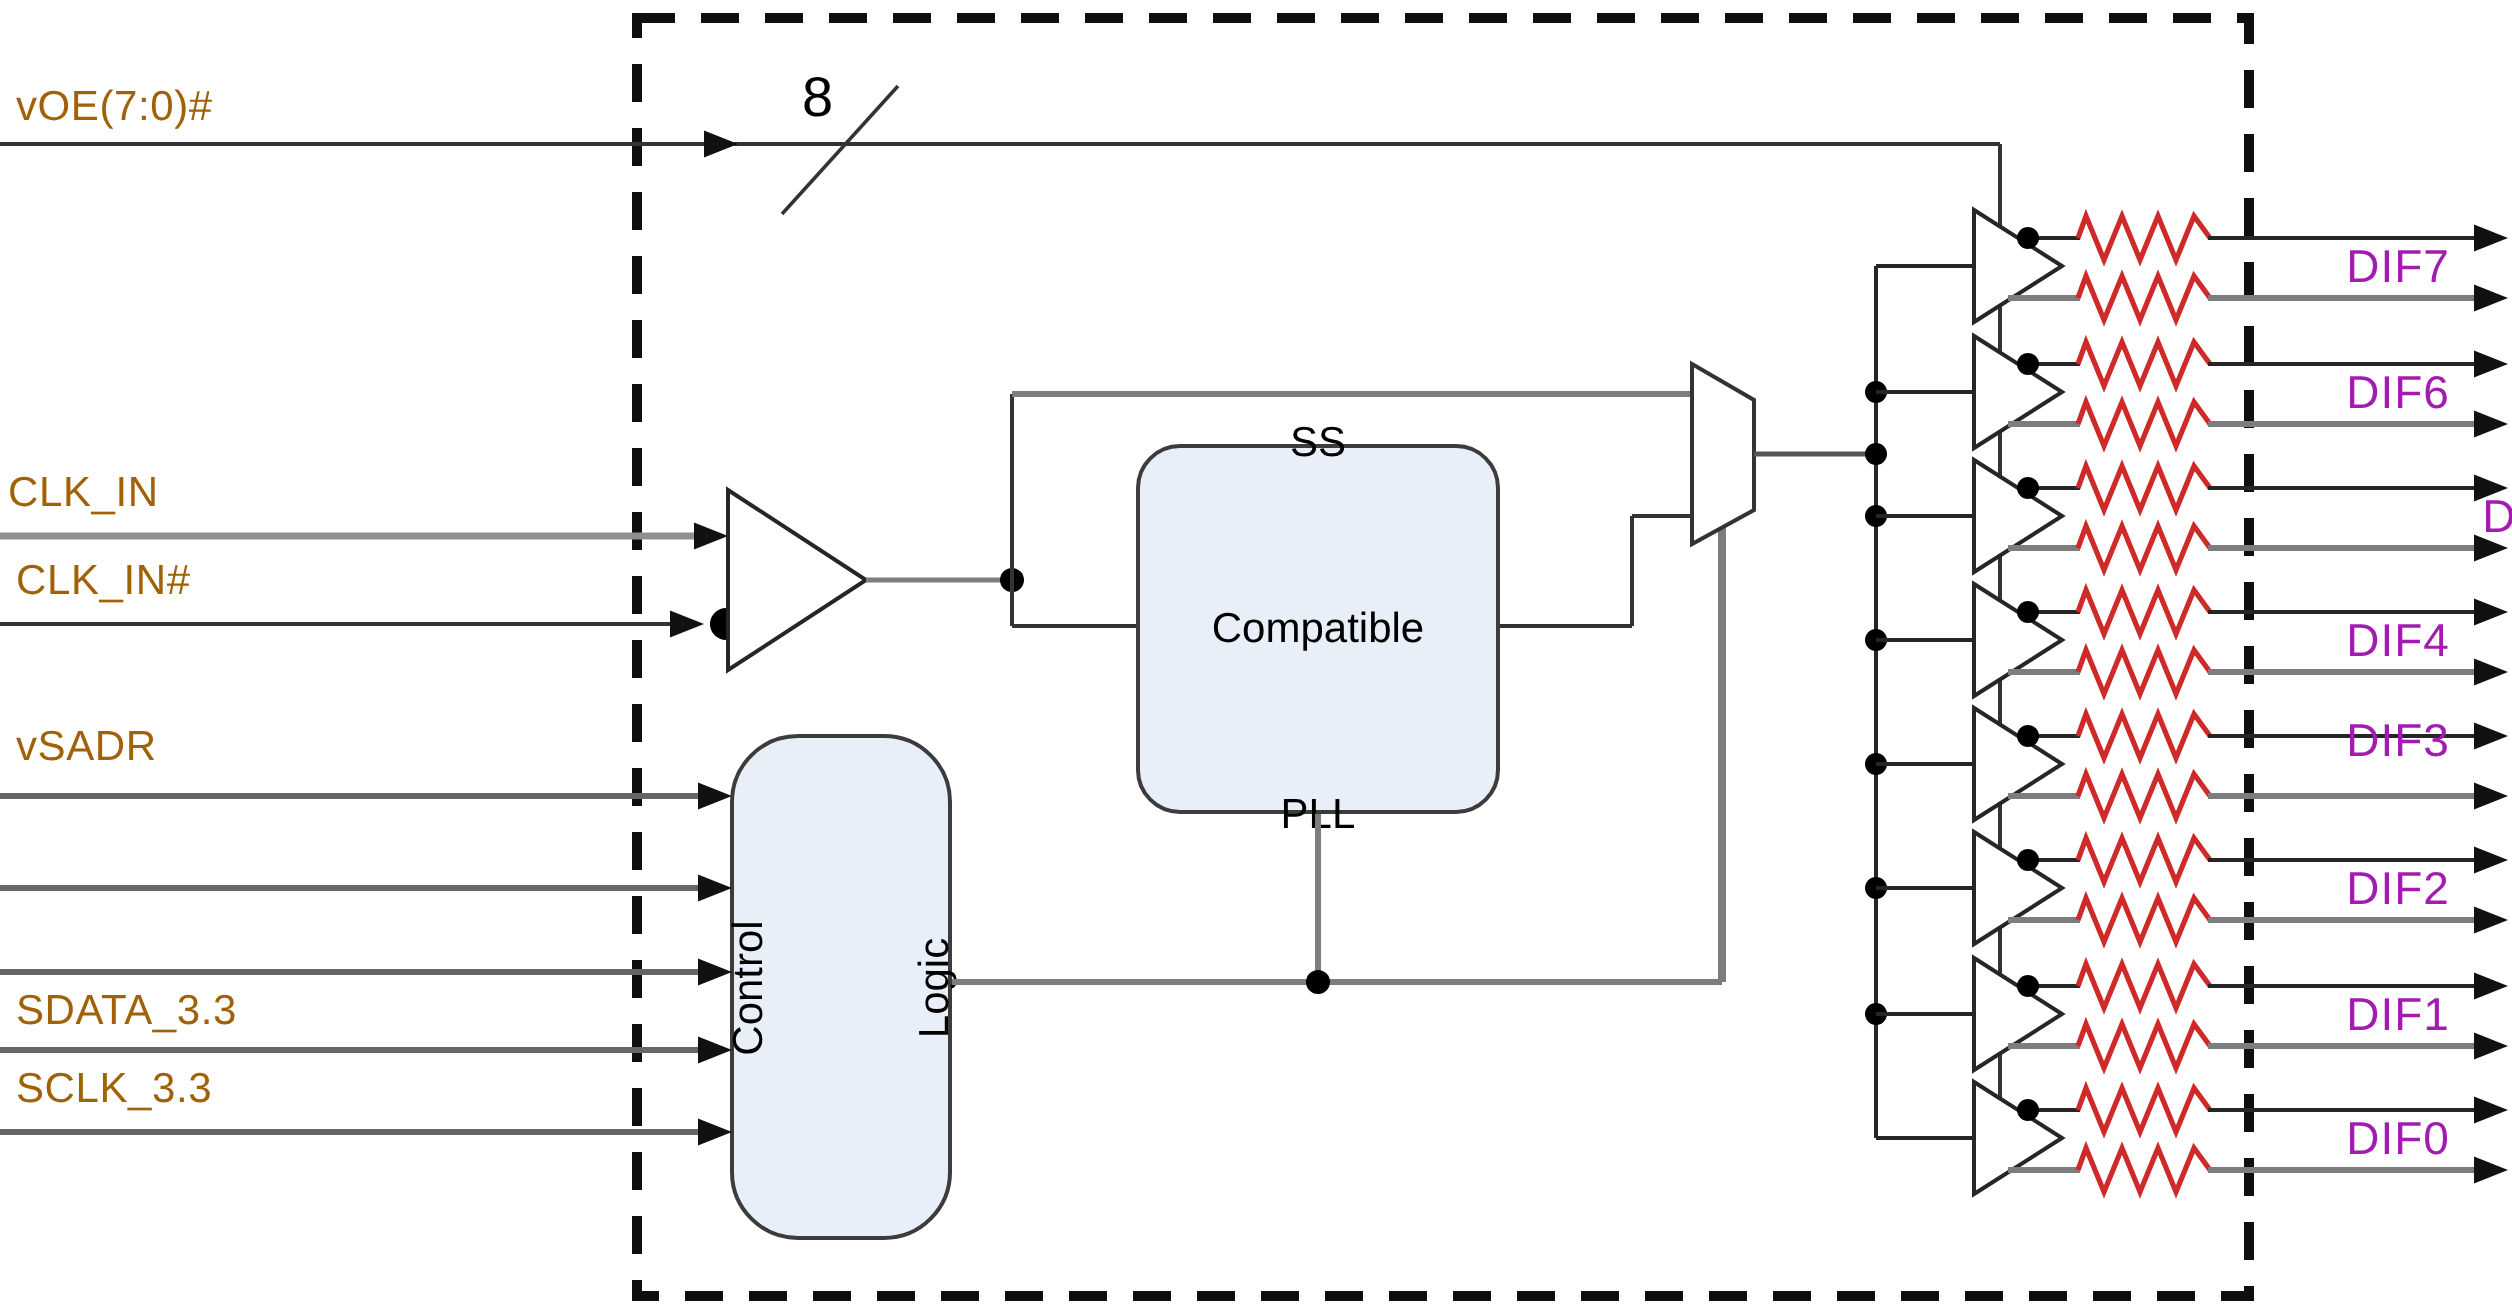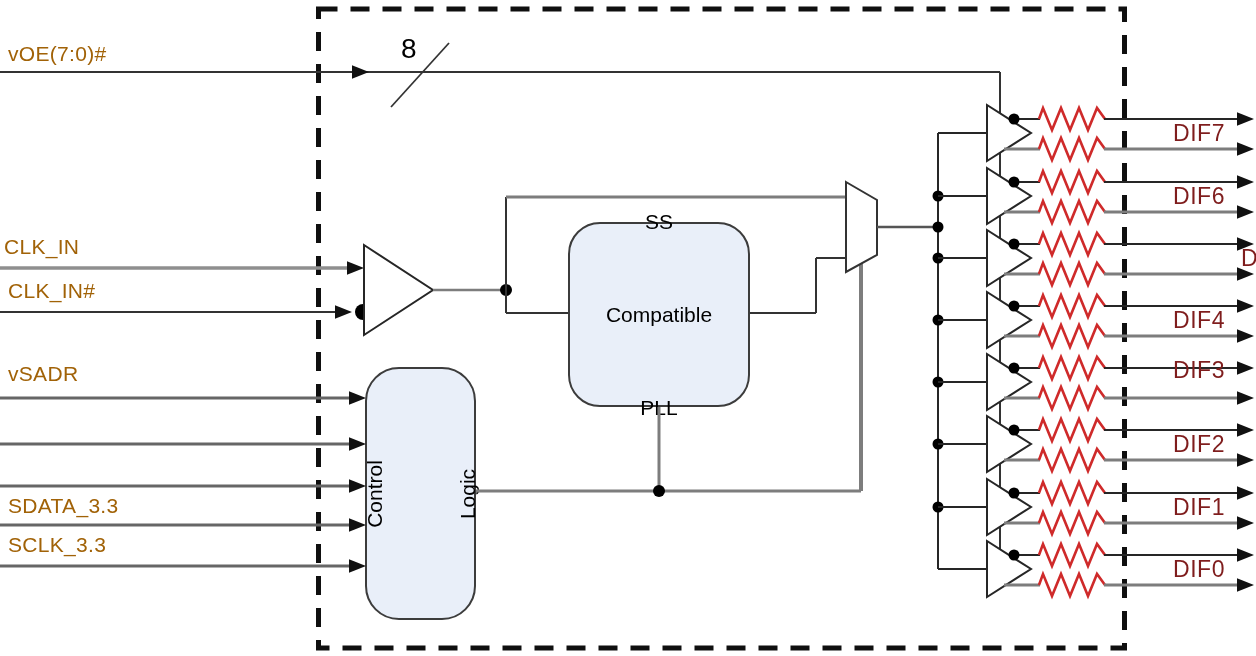--- a/index.html
+++ b/index.html
@@ -33,39 +33,39 @@
     position:absolute;
     z-index:3;
     color:#a16207;
     font-size:21px;
     white-space:nowrap;
     letter-spacing:0.3px;
   }
   .dif-label{
     position:absolute;
     z-index:3;
-    color:#7f1d1d;
+    color:#a21caf;
     font-size:23px;
     width:78px;
     text-align:center;
     letter-spacing:0.5px;
   }
   .bus-width{
     position:absolute;
     z-index:3;
     color:#000;
     font-size:28px;
   }
 </style>
 </head>
 <body>
 
 <div id="stage">
 
-  <div class="block" style="left:568px;top:222px;width:182px;height:185px;border-radius:32px;">
+  <div class="block" style="left:568px;top:222px;width:182px;height:185px;border-radius:22px;">
     <div class="block-label">
       <div>SS</div>
       <div>Compatible</div>
       <div>PLL</div>
     </div>
   </div>
 
   <div class="block" style="left:365px;top:367px;width:111px;height:253px;border-radius:34px;">
     <div class="block-label rot">
       <div>Control</div>

